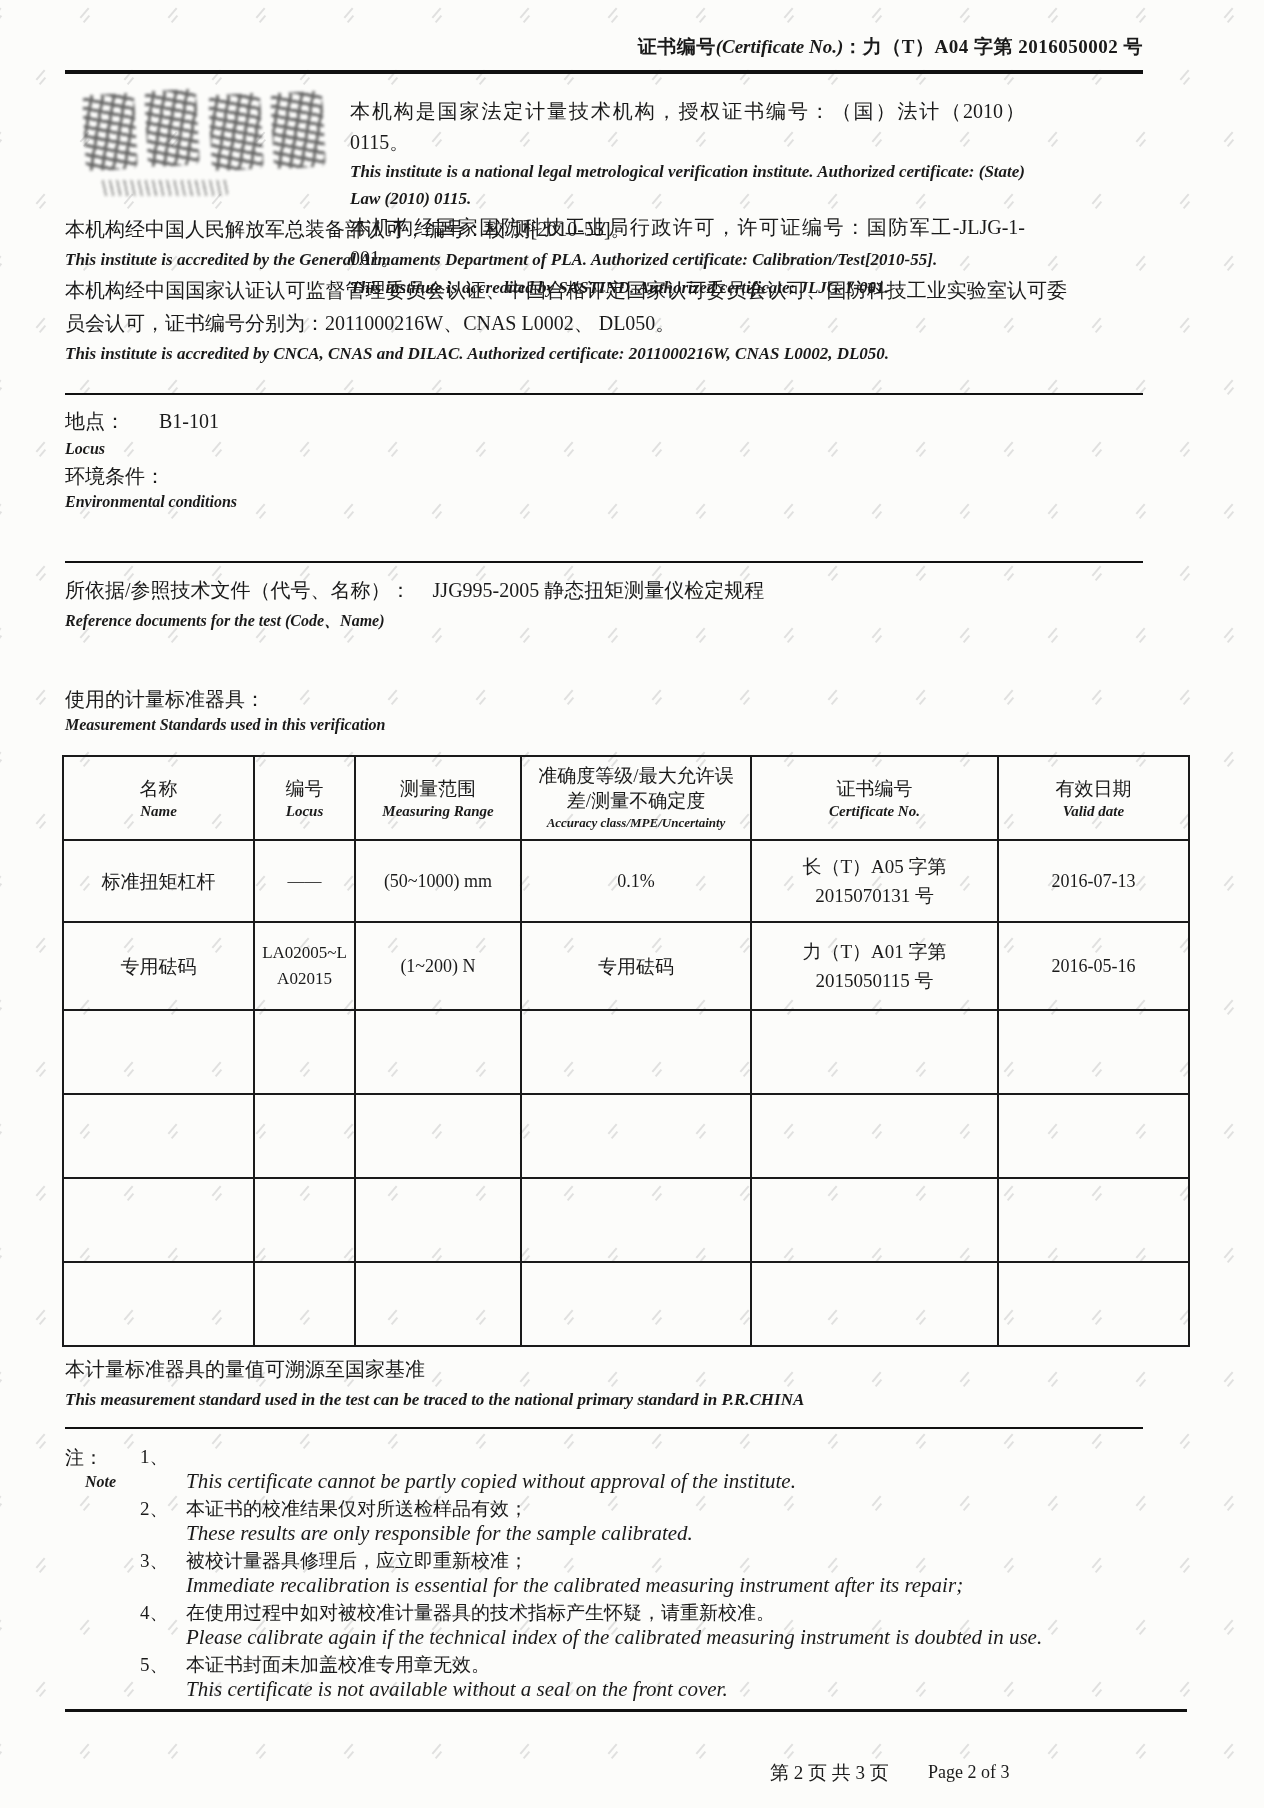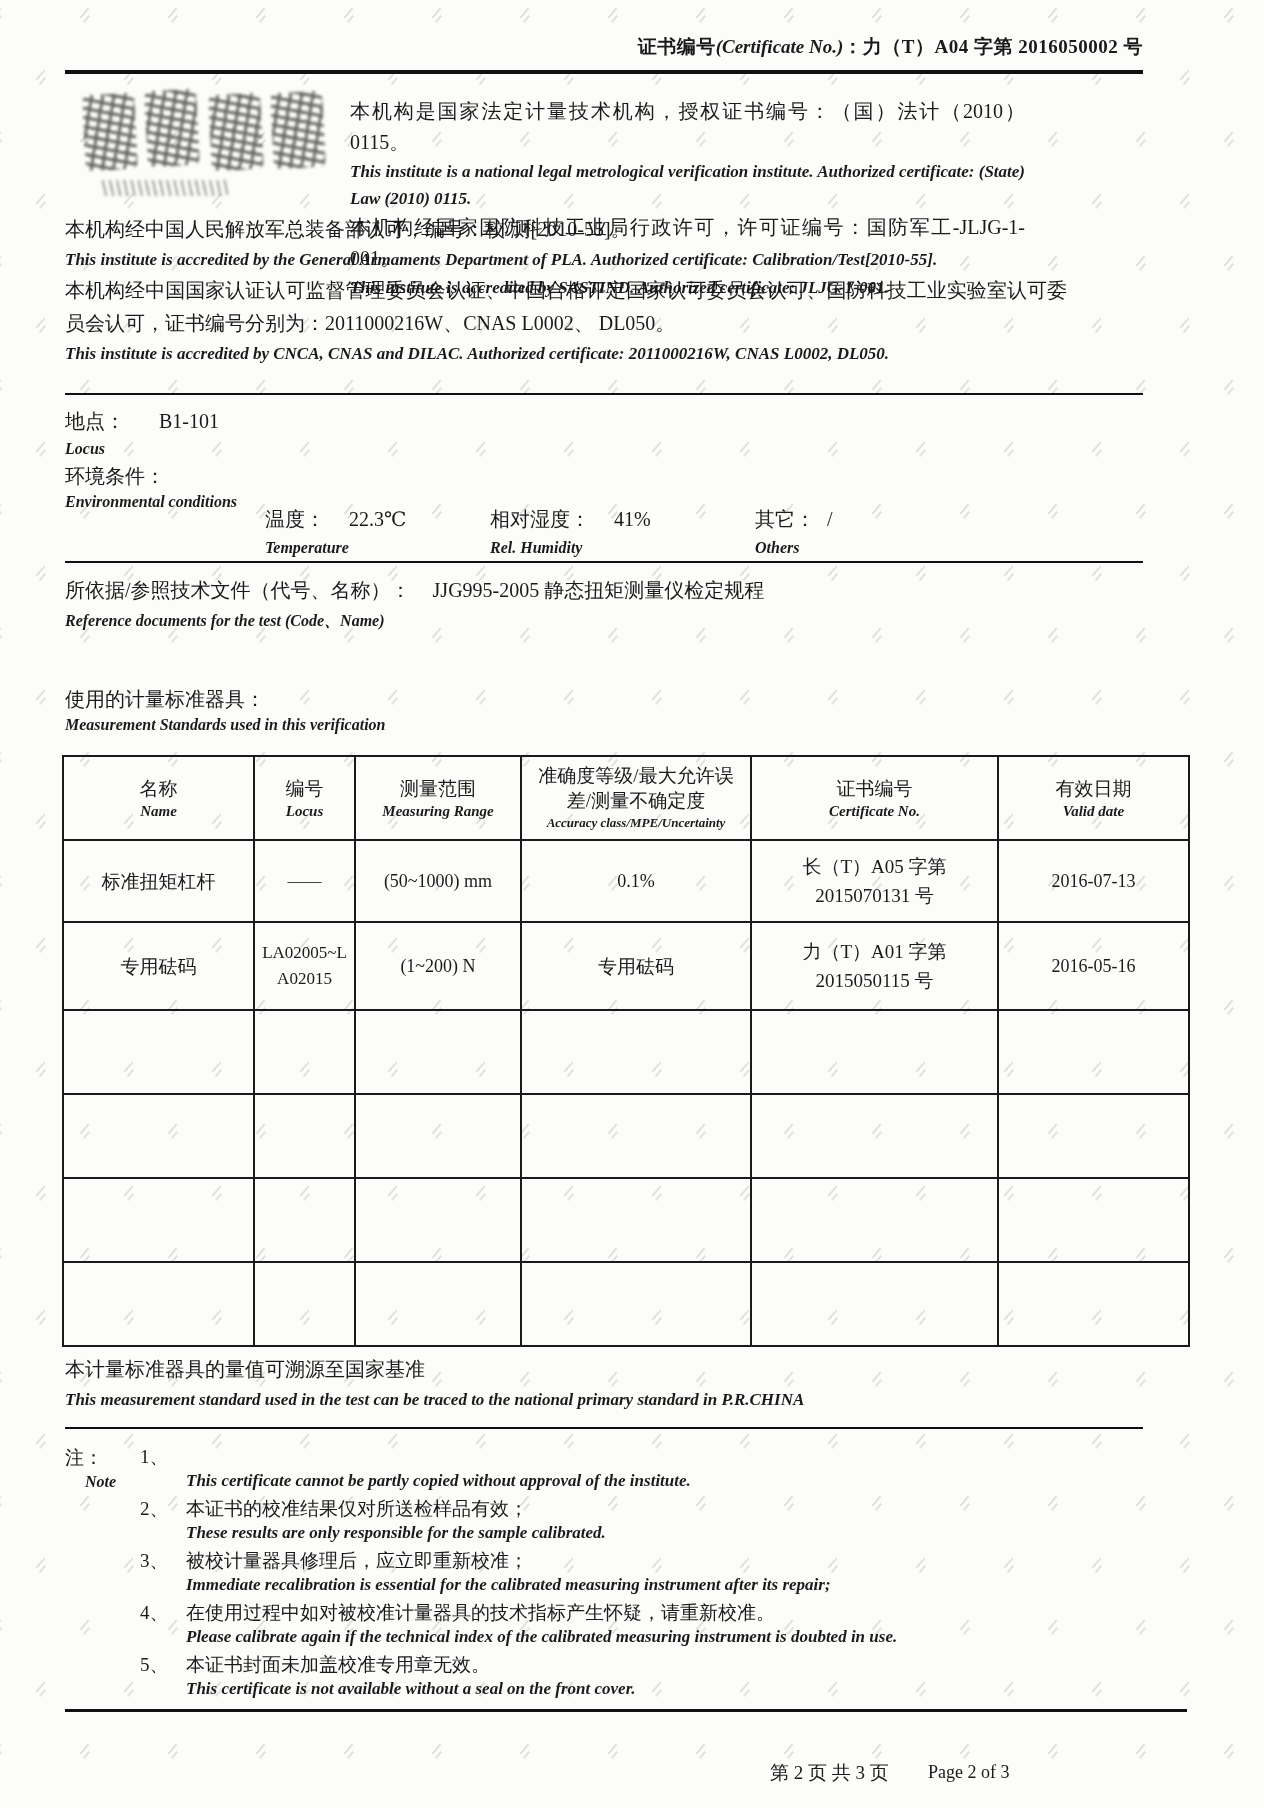--- a/index.html
+++ b/index.html
@@ -68,21 +68,21 @@
   .cell-num { font-size:17px; line-height:26px; overflow-wrap:anywhere; }
   .cell-date { font-size:18px; }
   .row-h1 { height:84px; } .row-h2 { height:82px; } .row-h3 { height:88px; } .row-empty { height:84px; }
 
   .notes-label-zh { left:65px; top:1445px; font-size:19px; }
   .notes-label-en { left:72px; top:1473px;margin-left:13px; }
   .note-items { position:absolute; left:140px; top:1443px; width:990px; }
   .note-item { margin-bottom:3px; }
   .note-zh { display:flex; font-size:19px; line-height:27px; }
   .note-no { width:46px; flex:0 0 46px; }
-  .note-en { margin-left:46px; font-size:17px; line-height:22px; font-style:italic; font-weight:bold; }
+  .note-en { margin-left:46px; font-size:21px; line-height:22px; font-style:italic; font-weight:normal; }
 
   .footer-zh { left:770px; top:1760px; font-size:19px; }
   .footer-en { left:928px; top:1762px; font-size:18px; }
 </style>
 </head>
 <body>
 
 <div class="page">
   <div class="wm-layer">
       <span class="wm" style="left: -10px; top: 8px;"></span>
@@ -534,34 +534,20 @@
       <p class="zh">本机构经中国国家认证认可监督管理委员会认证、中国合格评定国家认可委员会认可、国防科技工业实验室认可委员会认可，证书编号分别为：2011000216W、CNAS L0002、 DL050。</p>
       <p class="en">This institute is accredited by CNCA, CNAS and DILAC. Authorized certificate: 2011000216W, CNAS L0002, DL050.</p>
     </div>
     <div class="rule rule-1"></div>
 
     <div class="abs zh20" style="left:65px; top:408px;"><span>地点：</span><span class="val" style="margin-left:34px;">B1-101</span></div>
     <div class="abs cap" style="left:65px; top:440px;">Locus</div>
     <div class="abs zh20" style="left:65px; top:463px;">环境条件：</div>
     <div class="abs cap" style="left:65px; top:493px;">Environmental conditions</div>
 
-    <div class="abs" style="left:65px; top:506px; width:1078px; height:60px;">
-      <div class="env-group" style="left:200px;">
-        <span class="zh20">温度：</span><span class="val">22.3℃</span>
-        <div class="cap">Temperature</div>
-      </div>
-      <div class="env-group" style="left:425px;">
-        <span class="zh20">相对湿度：</span><span class="val">41%</span>
-        <div class="cap">Rel. Humidity</div>
-      </div>
-      <div class="env-group" style="left:690px;">
-        <span class="zh20">其它：</span><span class="val" style="margin-left:12px;">/</span>
-        <div class="cap">Others</div>
-      </div>
-    </div>
     <div class="rule rule-2"></div>
 
     <div class="abs zh20" style="left:65px; top:577px;"><span>所依据/参照技术文件（代号、名称）：</span><span class="val" style="margin-left:22px;">JJG995-2005 静态扭矩测量仪检定规程</span></div>
     <div class="abs cap" style="left:65px; top:611px;">Reference documents for the test (Code、Name)</div>
 
     <div class="abs zh20" style="left:65px; top:686px;">使用的计量标准器具：</div>
     <div class="abs cap" style="left:65px; top:716px;">Measurement Standards used in this verification</div>
 
     <table class="std-table">
       <colgroup>

